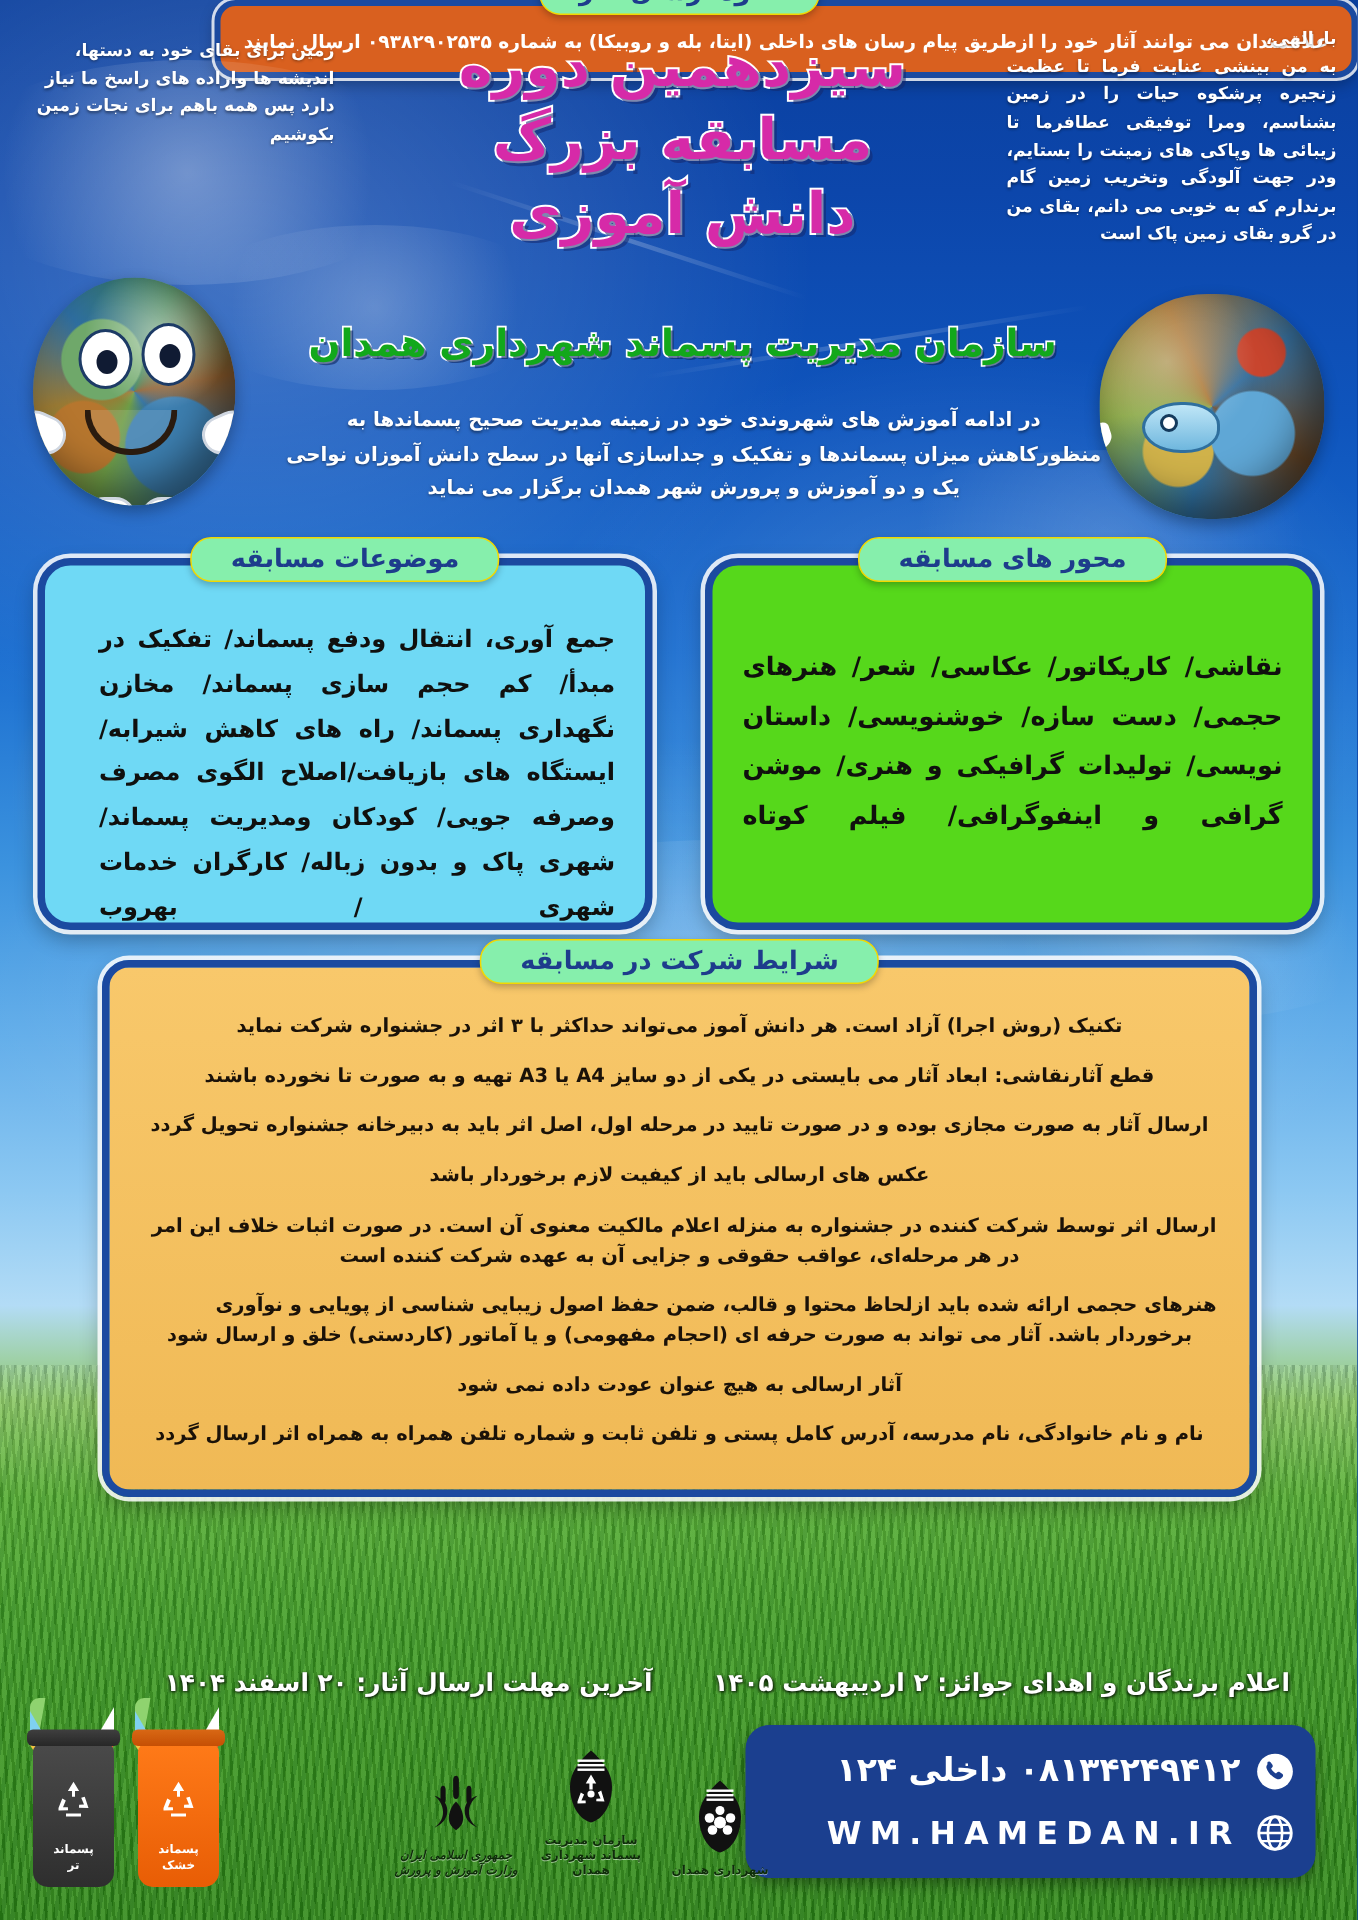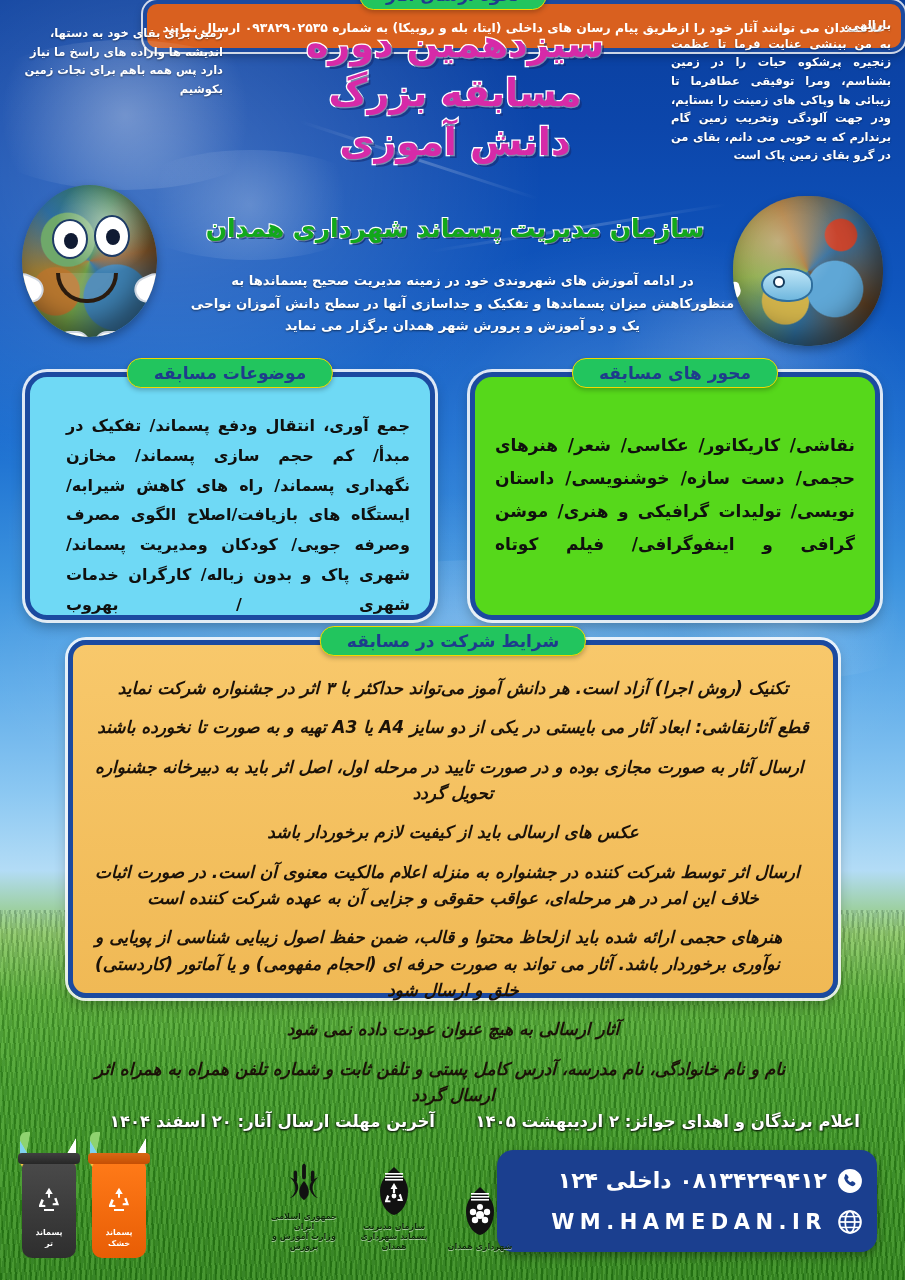--- a/index.html
+++ b/index.html
@@ -222,21 +222,21 @@
     color: #10100e;
     font-weight: bold;
     text-align: justify;
     text-align-last: justify;
   }
   .panel-ribbon {
     position: absolute;
     top: -19px;
     left: 50%;
     transform: translateX(-50%);
-    background: #22c55e;
+    background: #86efac;
     border-radius: 14px;
     padding: 4px 26px;
     font-size: 17px;
     font-weight: bold;
     color: #1e3c8c;
     direction: rtl;
     white-space: nowrap;
     box-shadow: 0 2px 5px rgba(0,0,0,.25);
     border: 1px solid #f2d800;
   }
@@ -264,26 +264,25 @@
   }
 
   
   #panel-conditions {
     left: 68px; top: 640px; width: 770px; height: 358px;
     background: linear-gradient(180deg,#f8c86b,#f0b955);
     border-radius: 18px;
   }
   #panel-conditions .panel-body {
     padding: 30px 22px 10px 22px;
-    font-size: 17px;
+    font-size: 13px;
     line-height: 1.55;
     color: #1b1208;
-    text-align: left;
+    text-align: right;
     text-align-last: center;
-    font-style: italic;
   }
   #panel-conditions .rule { margin-bottom: 13px; }
   #panel-conditions .rule:last-child { margin-bottom: 0; }
 
   
   #panel-submit {
     left: 72px; top: 1040px; width: 762px; height: 52px;
     background: #d9601f;
     border-radius: 14px;
     border: 4px solid #1b4aa0;
@@ -377,21 +376,21 @@
   #pile-wet { left: 90px; bottom: 112px; }
 
   .logo {
     position:absolute; bottom: 28px; width: 84px; text-align:center;
   }
   .logo .mark { height: 62px; display:flex; align-items:center; justify-content:center; }
   .logo .cap {
     color:#0e2d09; font-size: 8px; font-weight:bold; direction: rtl; line-height:1.25;
     text-shadow: 0 1px 0 rgba(255,255,255,.5);
   }
-  #logo-ministry { left: 262px; }
+  #logo-ministry { left: 262px; font-style: italic; }
   #logo-waste    { left: 352px; }
   #logo-muni     { left: 438px; }
 </style>
 </head>
 <body>
 
 <div id="poster">
 
   <div class="cloud c1"></div>
   <div class="cloud c2"></div>

